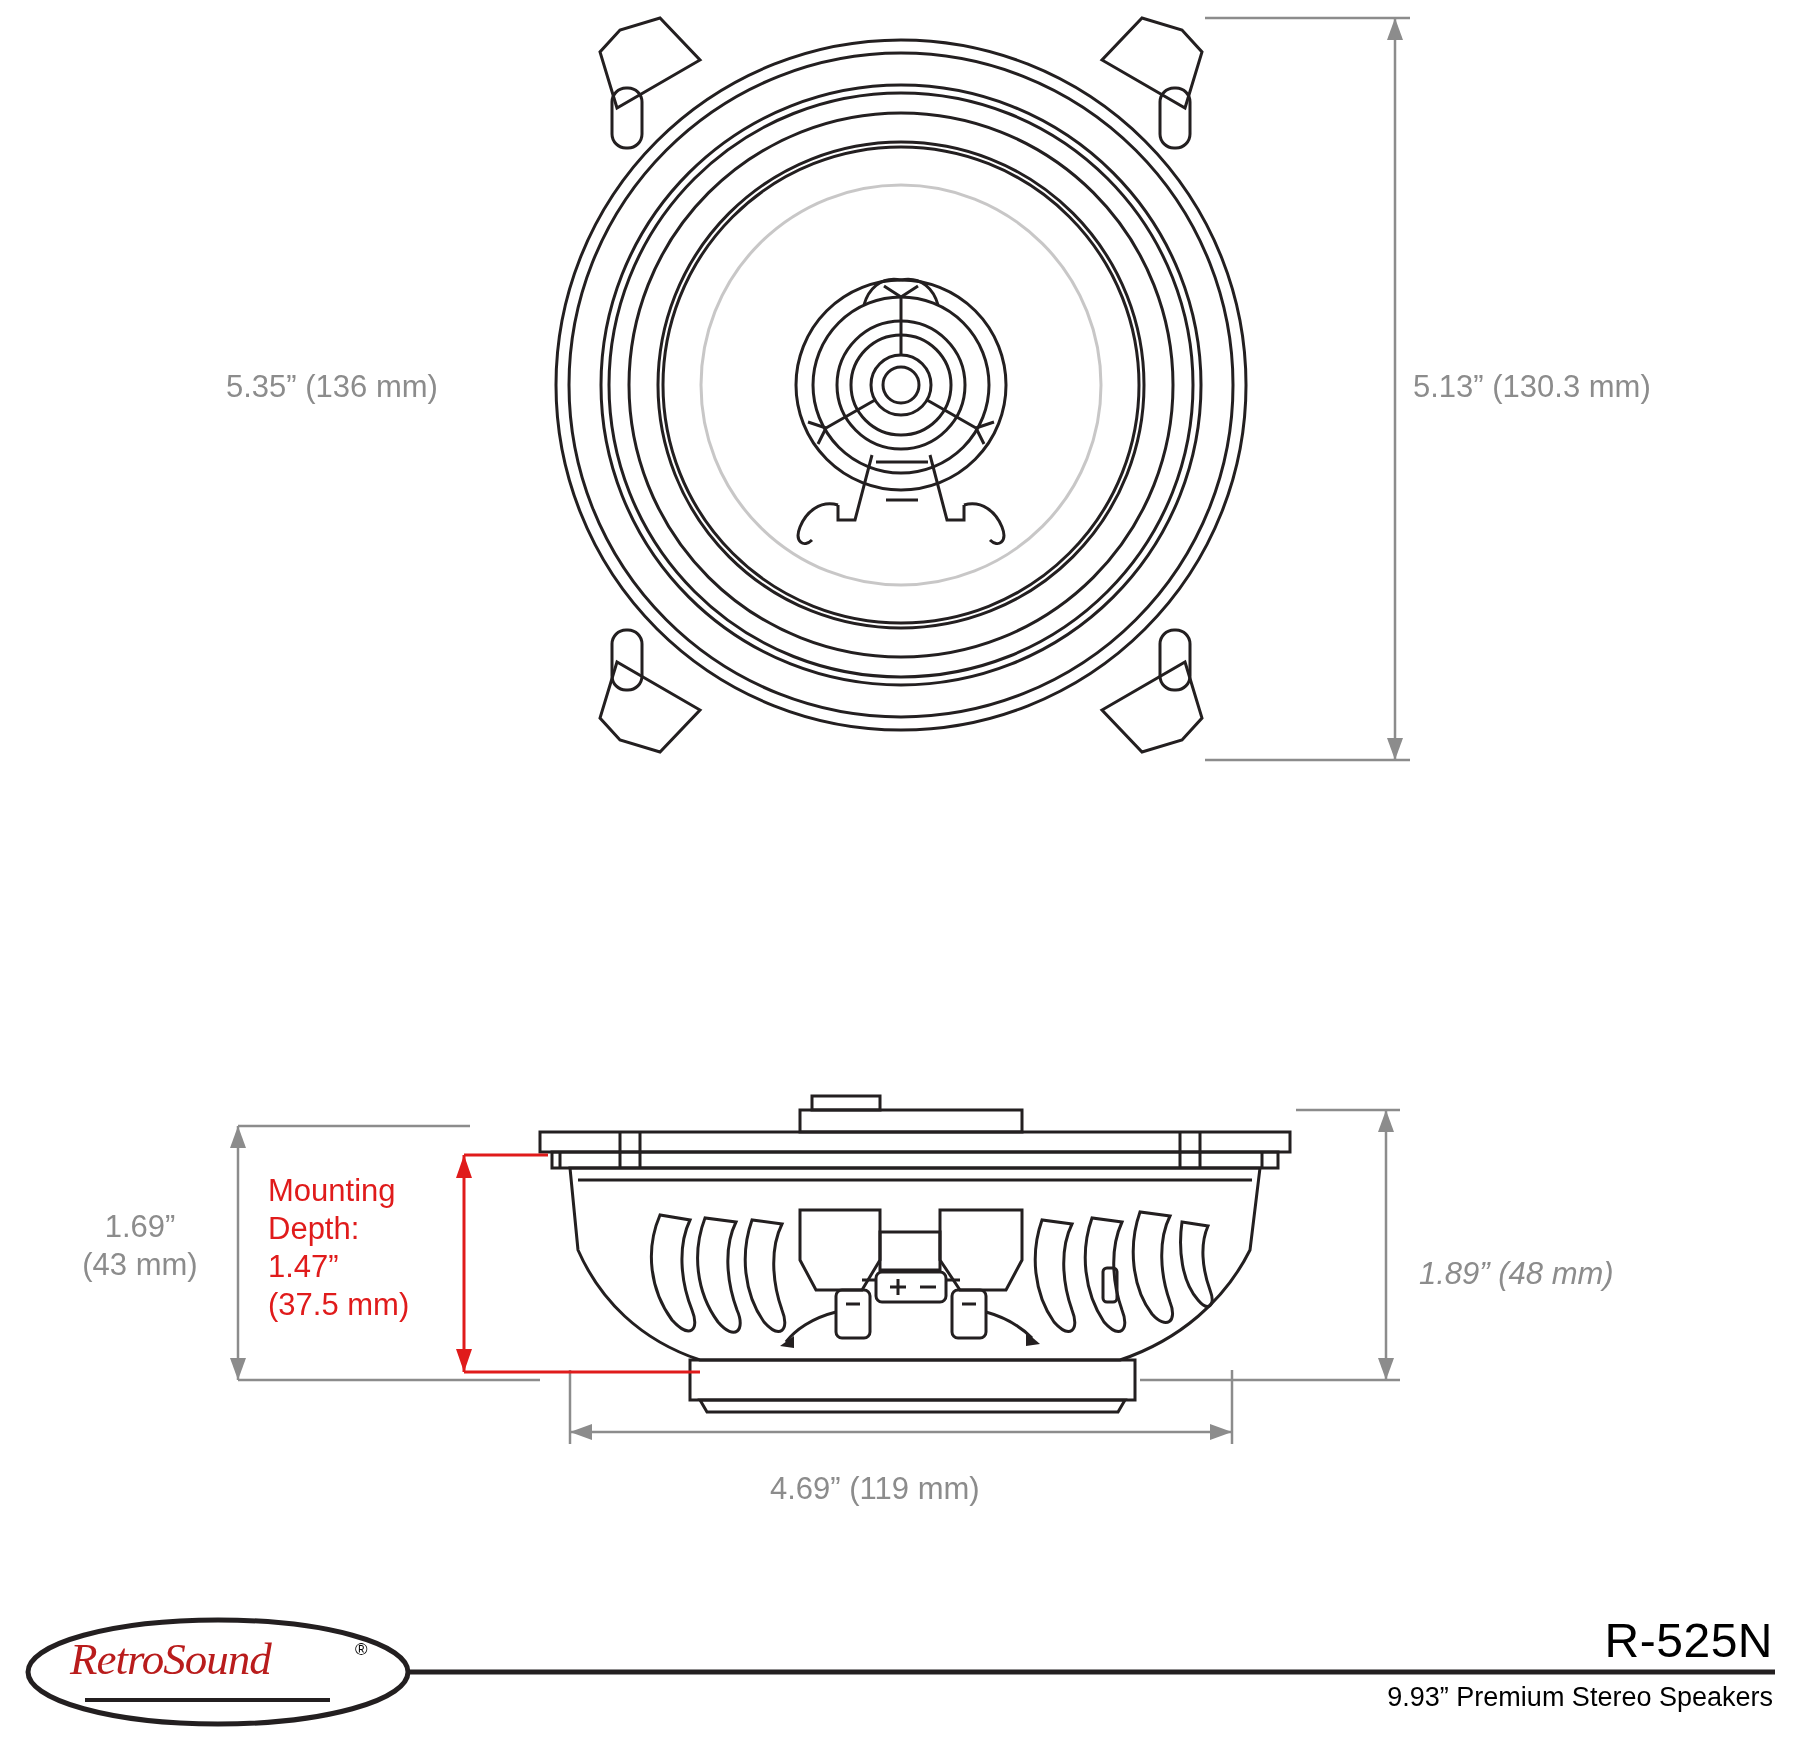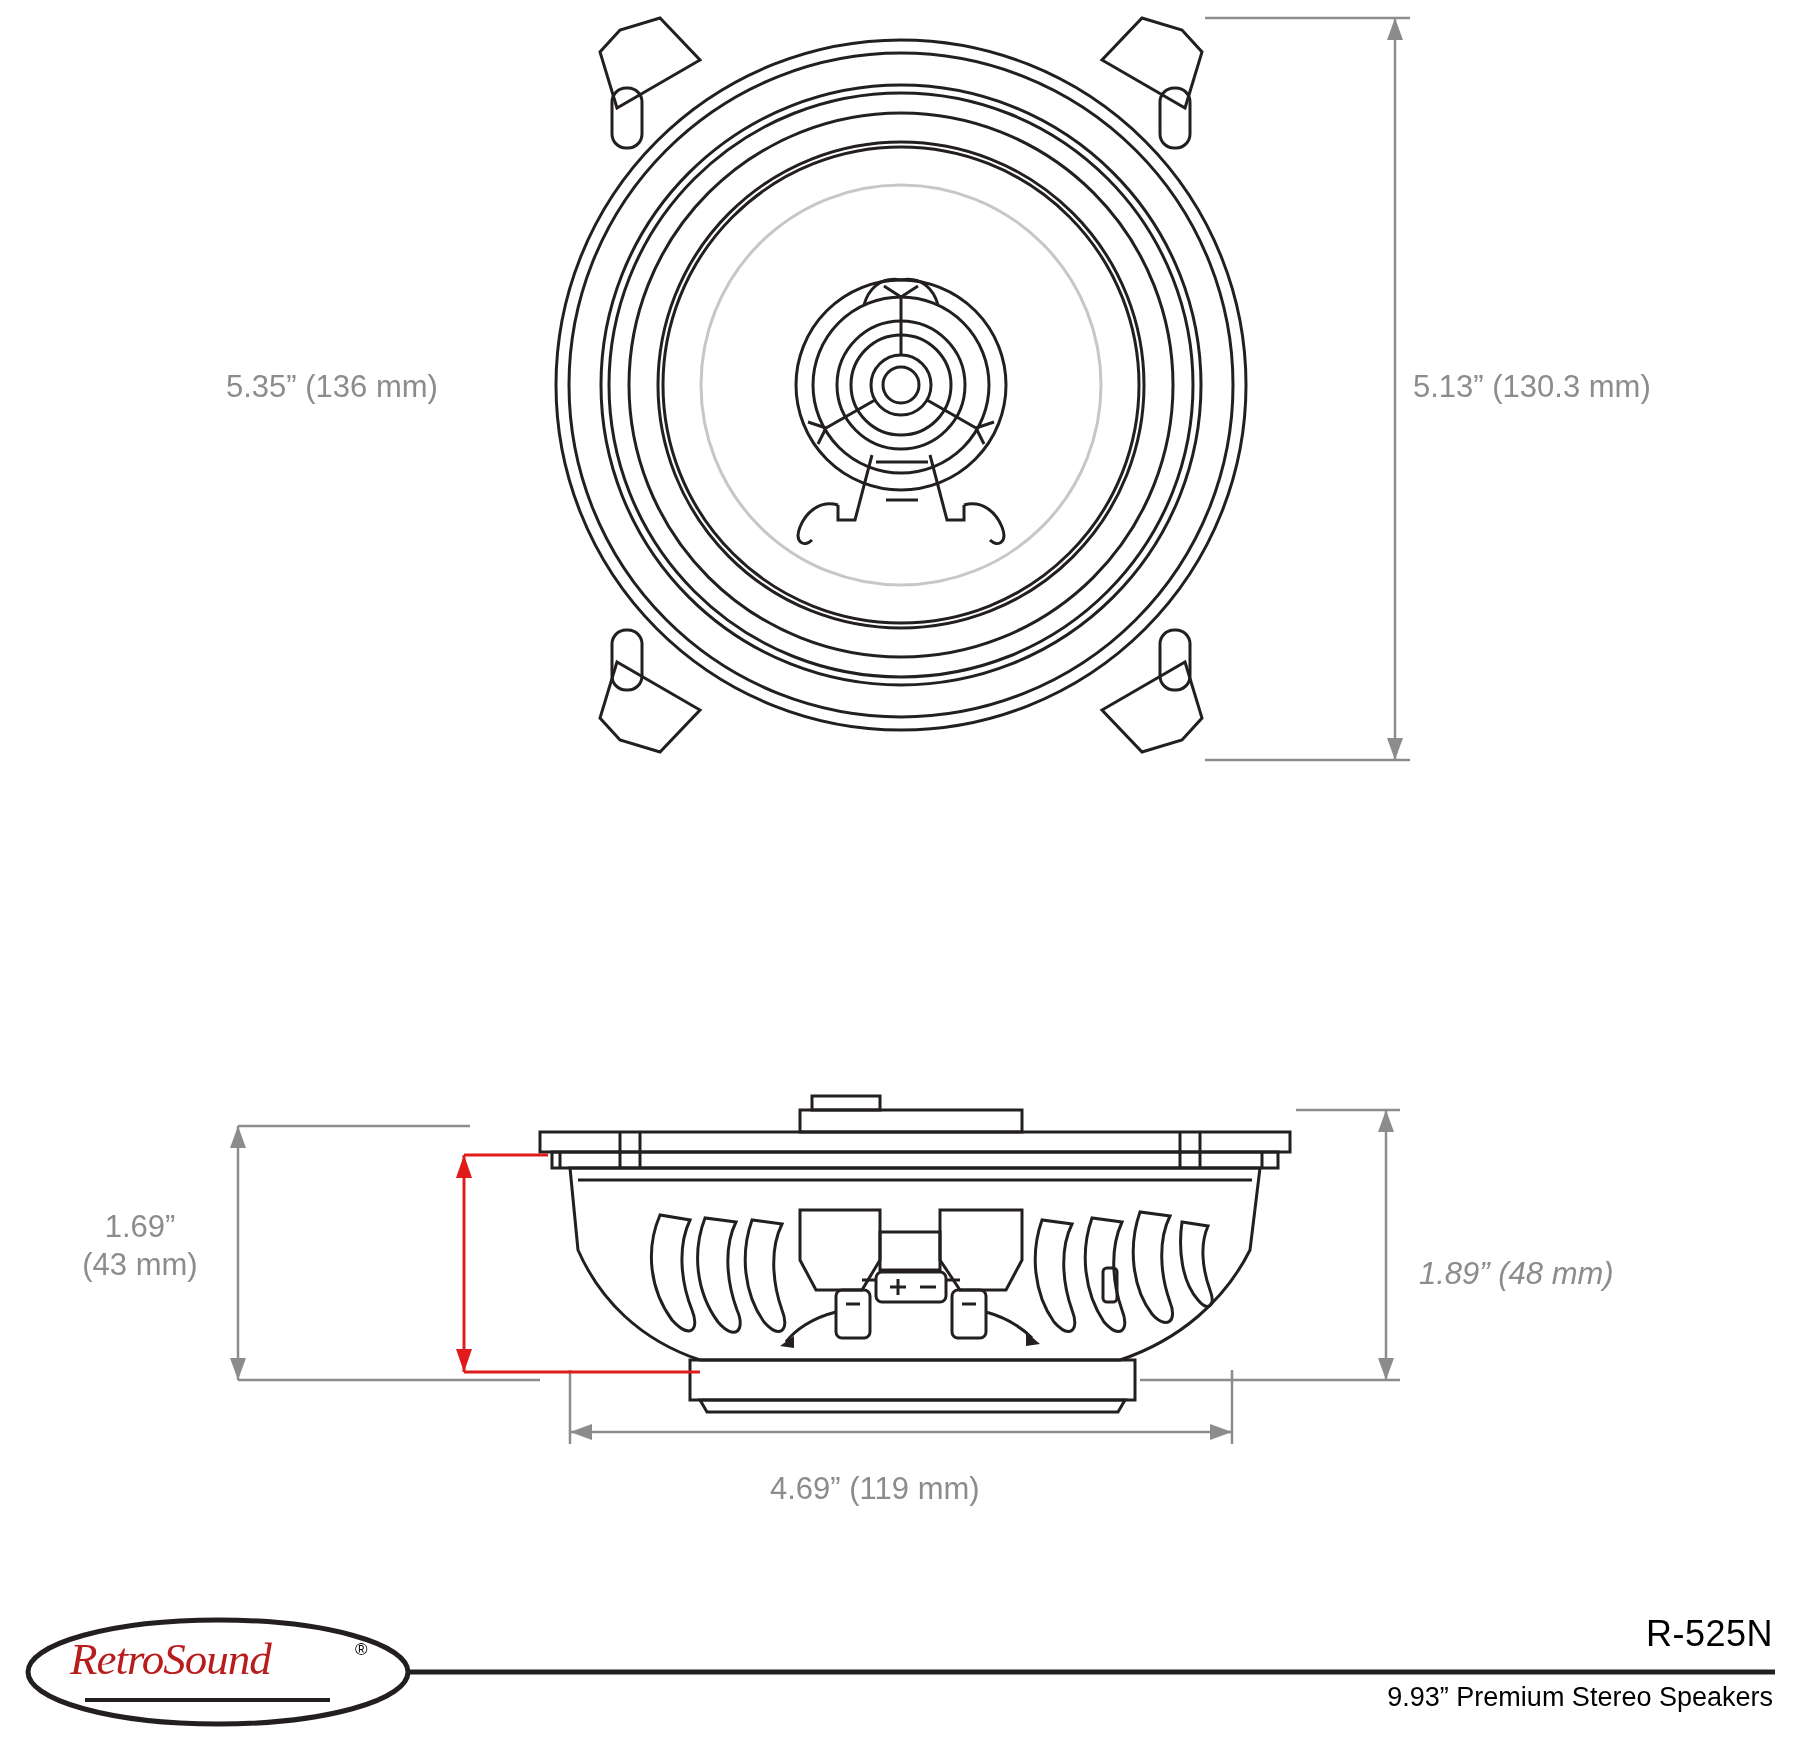--- a/index.html
+++ b/index.html
@@ -62,21 +62,21 @@
     width: 200px;
   }
   #label-width {
     left: 770px;
     top: 1470px;
   }
   #model-number {
     position: absolute;
     right: 27px;
     top: 1613px;
-    font-size: 36px;
+    font-size: 48px;
     color: #000000;
     letter-spacing: 0.5px;
     font-family: "Liberation Sans", sans-serif;
   }
   #product-subtitle {
     position: absolute;
     right: 27px;
     top: 1682px;
     font-size: 27px;
     color: #000000;
@@ -254,20 +254,24 @@
 
   <div class="dim-label" id="label-top-left">5.35” (136 mm)</div>
 
   <div class="dim-label" id="label-top-right">5.13” (130.3 mm)</div>
 
   <div class="dim-label" id="label-side-left">1.69”
 (43 mm)</div>
 
   <div class="dim-label" id="label-side-right">1.89” (48 mm)</div>
 
+  <div class="dim-label red" id="label-mounting">Mounting
+Depth:
+1.47”
+(37.5 mm)</div>
 
   <div class="dim-label" id="label-width">4.69” (119 mm)</div>
 
   <div id="brand-wordmark">RetroSound</div>
   <div id="brand-reg">®</div>
 
   <div id="model-number">R-525N</div>
 
   <div id="product-subtitle">9.93” Premium Stereo Speakers</div>
 

